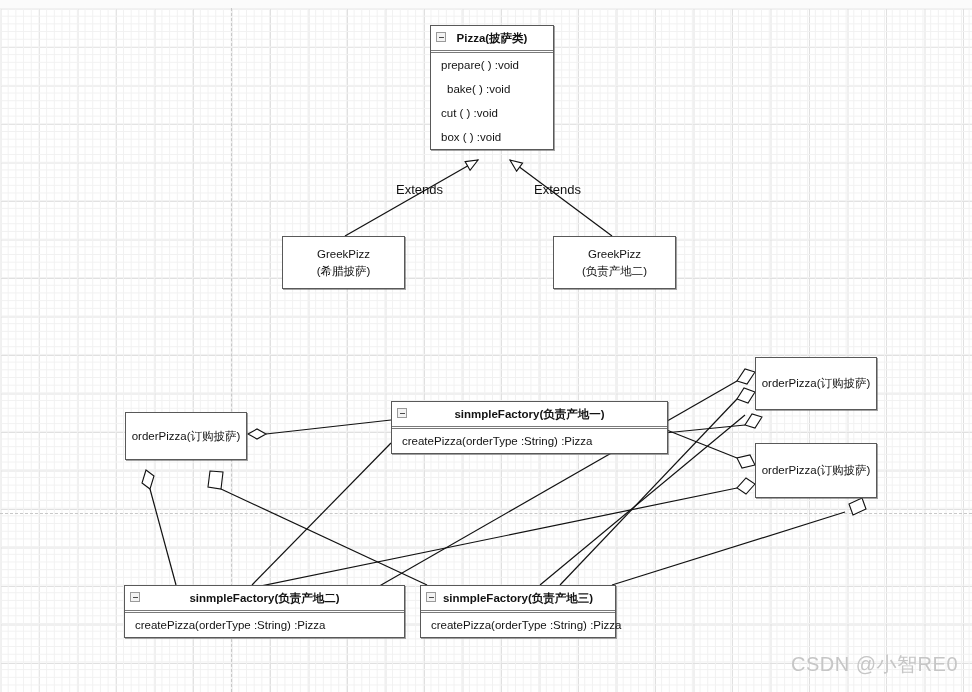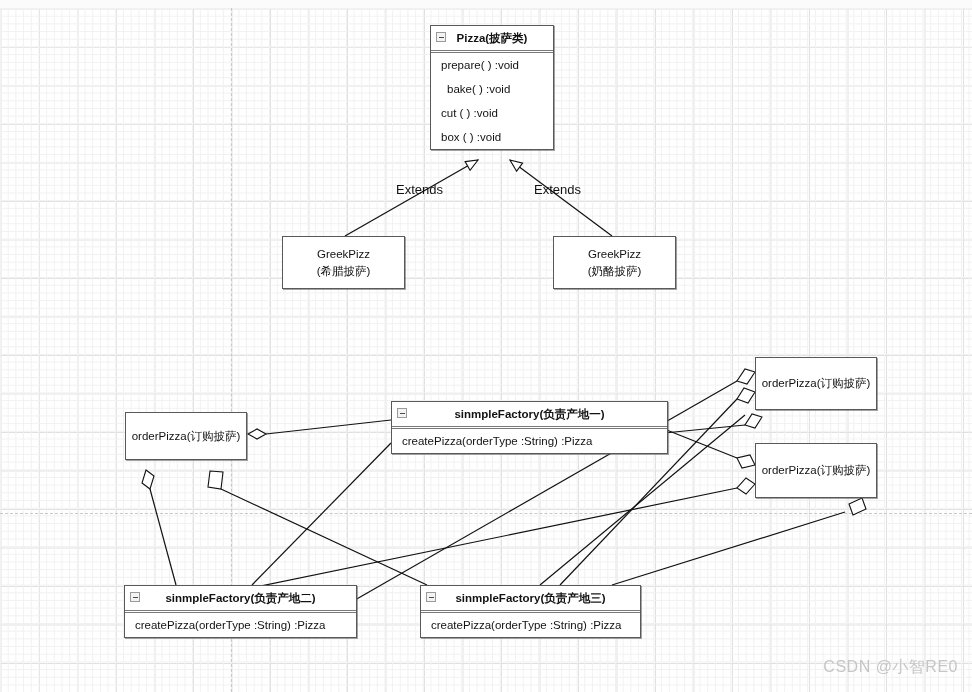--- a/index.html
+++ b/index.html
@@ -130,21 +130,21 @@
   .edge-label {
     position: absolute;
     font-size: 13px;
     color: #121212;
     white-space: nowrap;
   }
   .watermark {
     position: absolute;
     right: 14px;
     bottom: 14px;
-    font-size: 16px;
+    font-size: 20px;
     color: #c6c6c6;
     letter-spacing: 0.5px;
     white-space: nowrap;
   }
 </style>
 </head>
 <body>
 
 <div id="canvas">
 
@@ -236,21 +236,21 @@
     </div>
     <div class="row">prepare( ) :void</div>
     <div class="row" style="padding-left:16px;">bake( ) :void</div>
     <div class="row">cut ( ) :void</div>
     <div class="row">box ( ) :void</div>
   </div>
 
   <div class="node plain-node" style="left:553px; top:236px; width:123px; height:53px;">
     <div class="lines">
       <div>GreekPizz</div>
-      <div>(奶酪披萨)</div>
+      <div>(负责产地二)</div>
     </div>
   </div>
 
   <div class="node plain-node" style="left:125px; top:412px; width:122px; height:48px;">
     <div class="lines">
       <div>orderPizza(订购披萨)</div>
     </div>
   </div>
 
   <div class="node plain-node" style="left:755px; top:357px; width:122px; height:53px;">
@@ -266,29 +266,29 @@
   </div>
 
   <div class="node classbox" style="left:391px; top:401px; width:277px;">
     <div class="hdr">
       <span class="collapse-icon"></span>
       <span>sinmpleFactory(负责产地一)</span>
     </div>
     <div class="row">createPizza(orderType :String) :Pizza</div>
   </div>
 
-  <div class="node classbox" style="left:124px; top:585px; width:233px;">
+  <div class="node classbox" style="left:124px; top:585px; width:281px;">
     <div class="hdr">
       <span class="collapse-icon"></span>
       <span>sinmpleFactory(负责产地二)</span>
     </div>
     <div class="row">createPizza(orderType :String) :Pizza</div>
   </div>
 
-  <div class="node classbox" style="left:420px; top:585px; width:221px;">
+  <div class="node classbox" style="left:420px; top:585px; width:196px;">
     <div class="hdr">
       <span class="collapse-icon"></span>
       <span>sinmpleFactory(负责产地三)</span>
     </div>
     <div class="row">createPizza(orderType :String) :Pizza</div>
   </div>
 
   <div class="edge-label" style="left:396px; top:182px;">Extends</div>
   <div class="edge-label" style="left:534px; top:182px;">Extends</div>
 

